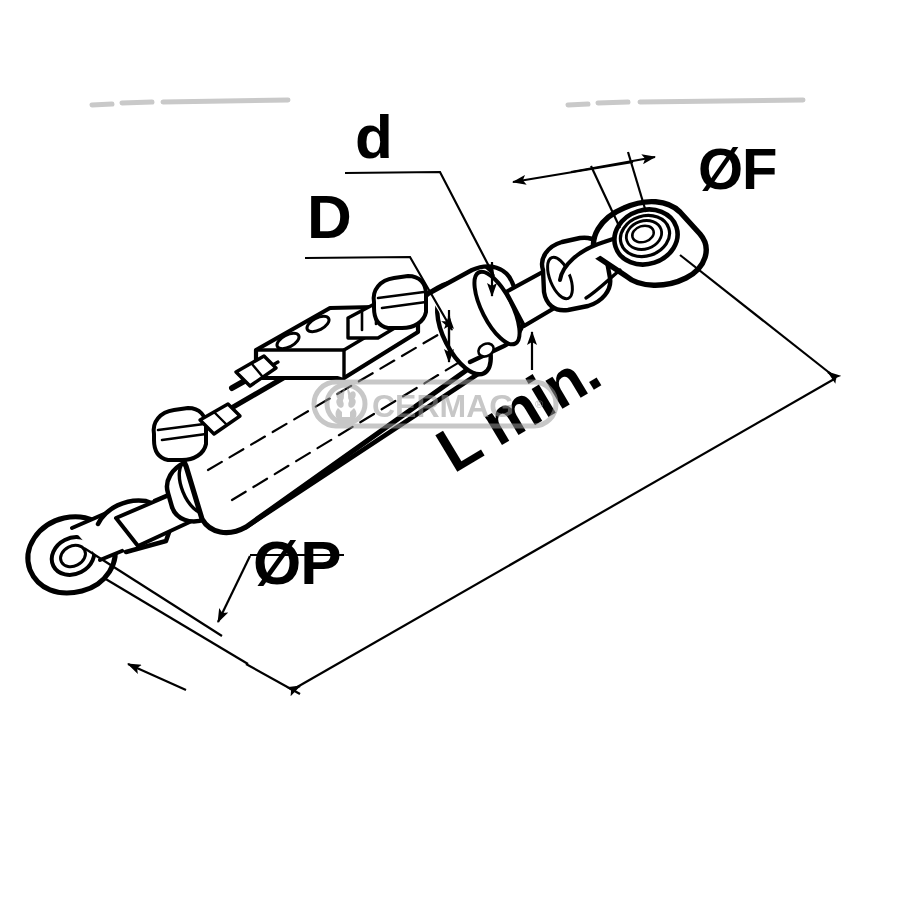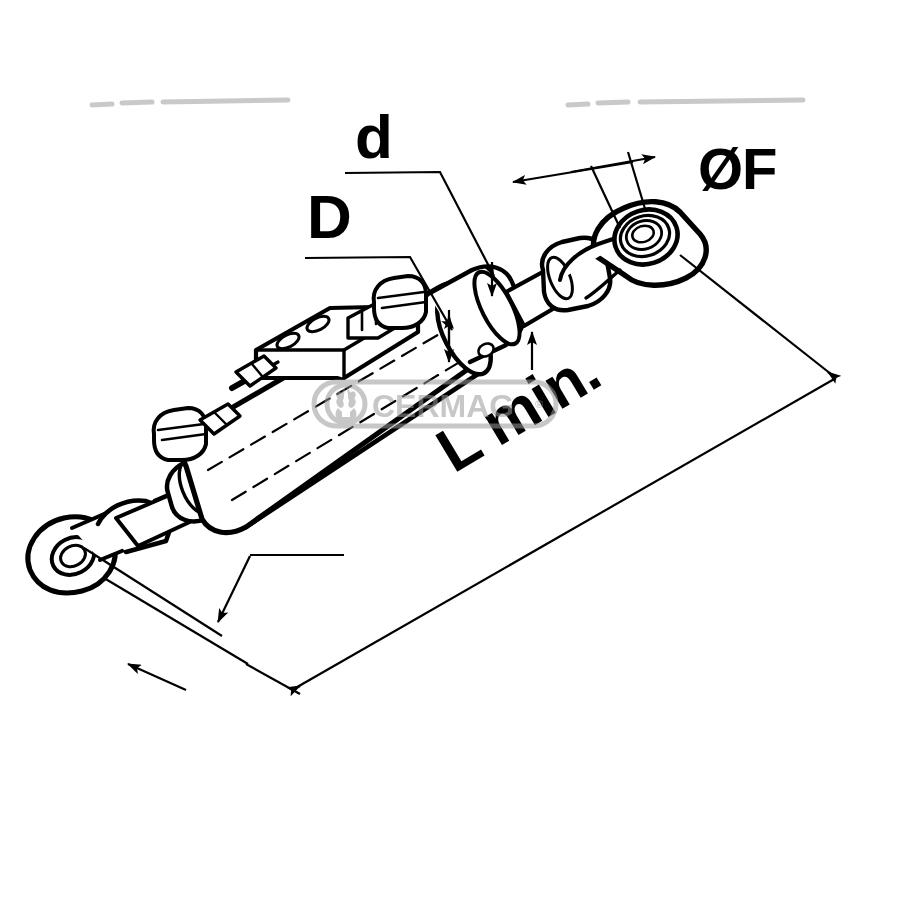--- a/index.html
+++ b/index.html
@@ -223,20 +223,21 @@
       <line x1="246" y1="664" x2="300" y2="694"></line>
     </g>
   </svg>
 
   <div class="dim-label" id="label-d">d</div>
 
   <div class="dim-label" id="label-D">D</div>
 
   <div class="dim-label" id="label-OF">ØF</div>
 
+  <div class="dim-label" id="label-OP">ØP</div>
 
   <div class="dim-label" id="label-Lmin">L min.</div>
 
   <svg id="watermark" viewBox="0 0 250 60">
     <g>
       <rect x="4" y="8" width="242" height="44" rx="22" ry="22" fill="none" stroke="#9a9a9a" stroke-width="5"></rect>
     </g>
     <g fill="#9a9a9a">
       <circle cx="36" cy="30" r="19" fill="none" stroke="#9a9a9a" stroke-width="5"></circle>
       <path d="M 36 12 C 31 17 30 24 32 30 C 34 24 34 17 36 12 Z"></path>

